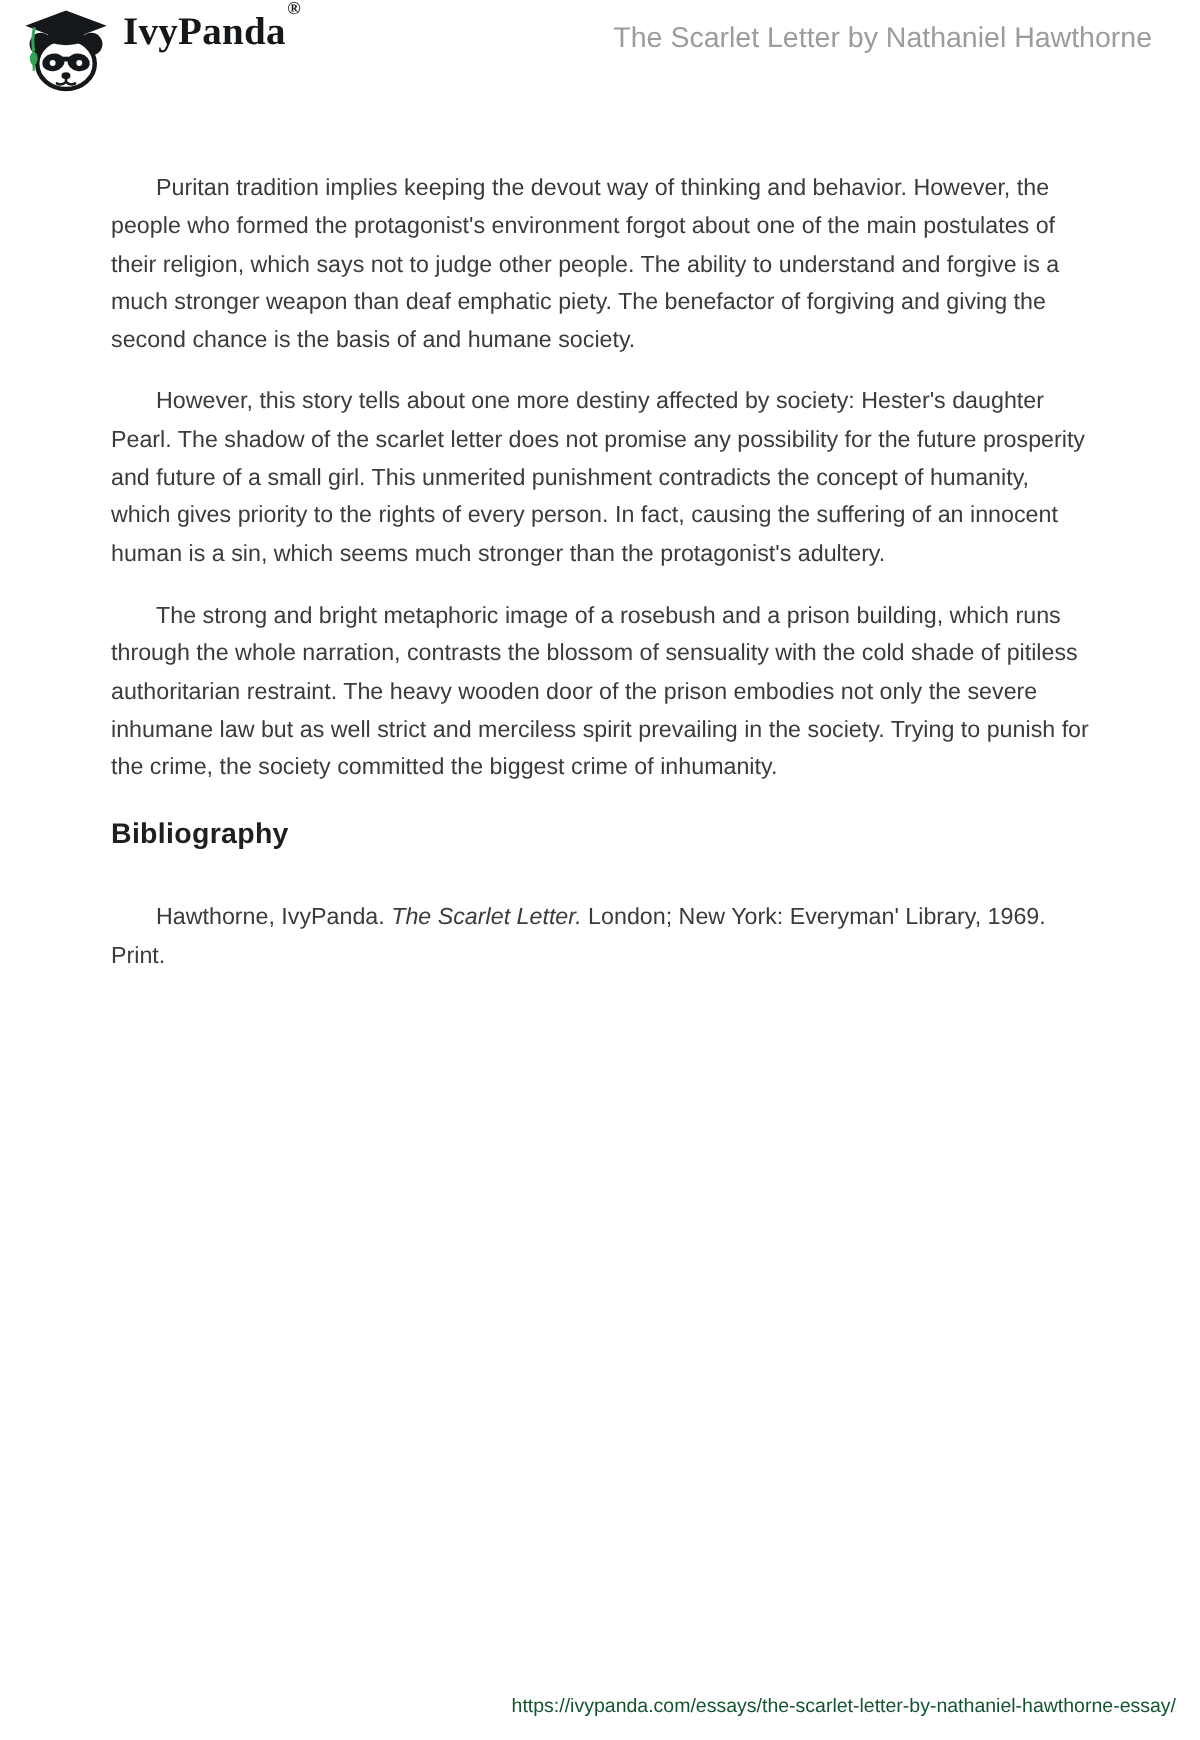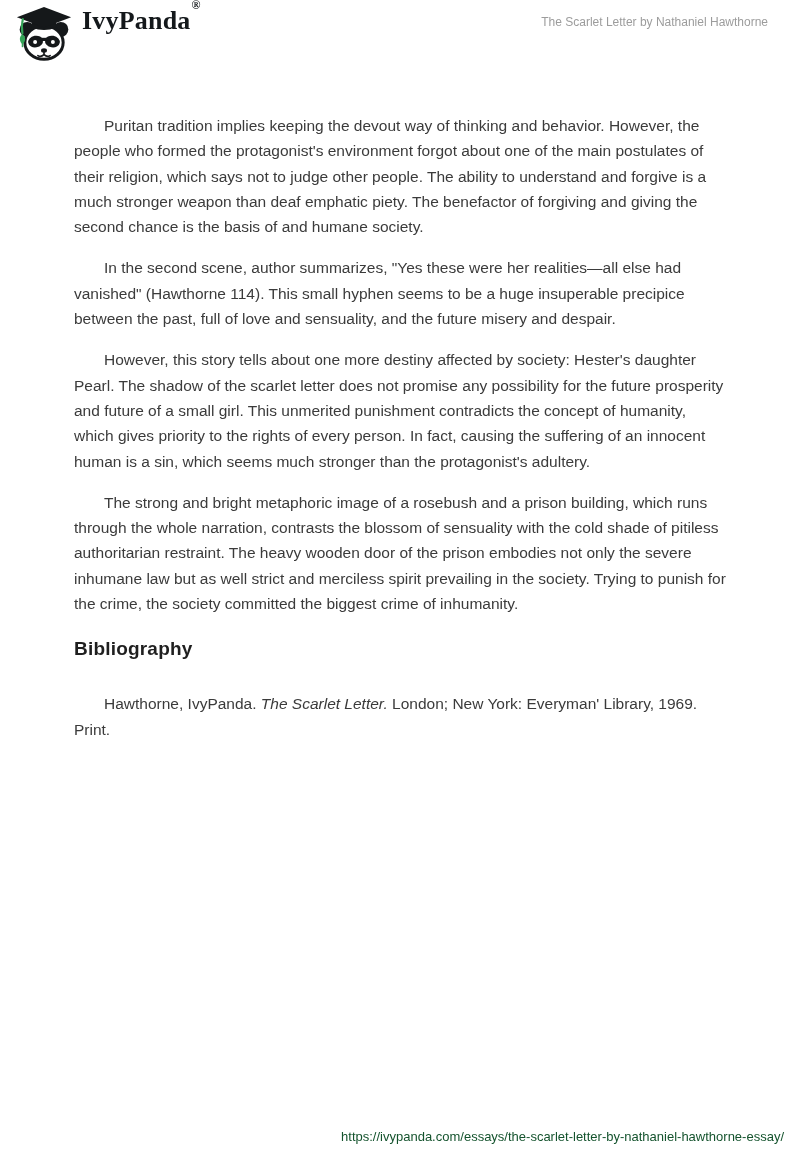--- a/index.html
+++ b/index.html
@@ -29,21 +29,21 @@
     font-weight: 700; font-size: 26px; color: #14181b;
     margin-left: 7px; letter-spacing: 0.2px;
   }
   .brand-reg {
     font-family: "Liberation Serif", "DejaVu Serif", serif;
     font-weight: 700; font-size: 12px; color: #14181b;
     position: relative; top: -8px; margin-left: 1px;
   }
   .doc-title {
     position: absolute; top: 15px; right: 32px;
-    font-size: 12px; color: #9c9c9c;
+    font-size: 19px; color: #9c9c9c;
   }
 
   
   .content {
     position: absolute; left: 74px; top: 73px; width: 652px;
     color: #3b3b3b;
     font-size: 15.5px; line-height: 25.3px; margin-top: 40px;
   }
   .para { margin: 0 0 16px 0; text-indent: 30px; }
   .bib-heading {
@@ -93,21 +93,20 @@
         <path d="M9 32 L9 44" stroke="#33a457" stroke-width="1.6"></path>
       </svg>
       <span class="brand-name">IvyPanda</span>
       <span class="brand-reg">®</span>
     </a>
     <div class="doc-title">The Scarlet Letter by Nathaniel Hawthorne</div>
   </header>
 
   <main class="content">
     <p class="para">Puritan tradition implies keeping the devout way of thinking and behavior. However, the people who formed the protagonist's environment forgot about one of the main postulates of their religion, which says not to judge other people. The ability to understand and forgive is a much stronger weapon than deaf emphatic piety. The benefactor of forgiving and giving the second chance is the basis of and humane society.</p>
-    <p class="para">In the second scene, author summarizes, "Yes these were her realities—all else had vanished" (Hawthorne 114). This small hyphen seems to be a huge insuperable precipice between the past, full of love and sensuality, and the future misery and despair.</p>
     <p class="para">However, this story tells about one more destiny affected by society: Hester's daughter Pearl. The shadow of the scarlet letter does not promise any possibility for the future prosperity and future of a small girl. This unmerited punishment contradicts the concept of humanity, which gives priority to the rights of every person. In fact, causing the suffering of an innocent human is a sin, which seems much stronger than the protagonist's adultery.</p>
     <p class="para">The strong and bright metaphoric image of a rosebush and a prison building, which runs through the whole narration, contrasts the blossom of sensuality with the cold shade of pitiless authoritarian restraint. The heavy wooden door of the prison embodies not only the severe inhumane law but as well strict and merciless spirit prevailing in the society. Trying to punish for the crime, the society committed the biggest crime of inhumanity.</p>
 
     <h2 class="bib-heading">Bibliography</h2>
 
     <p class="para citation"><span>Hawthorne, IvyPanda. </span><em>The Scarlet Letter.</em><span> London; New York: Everyman' Library, 1969. Print.</span></p>
   </main>
 
   <footer class="pagefoot">
     <a class="url">https://ivypanda.com/essays/the-scarlet-letter-by-nathaniel-hawthorne-essay/</a>

